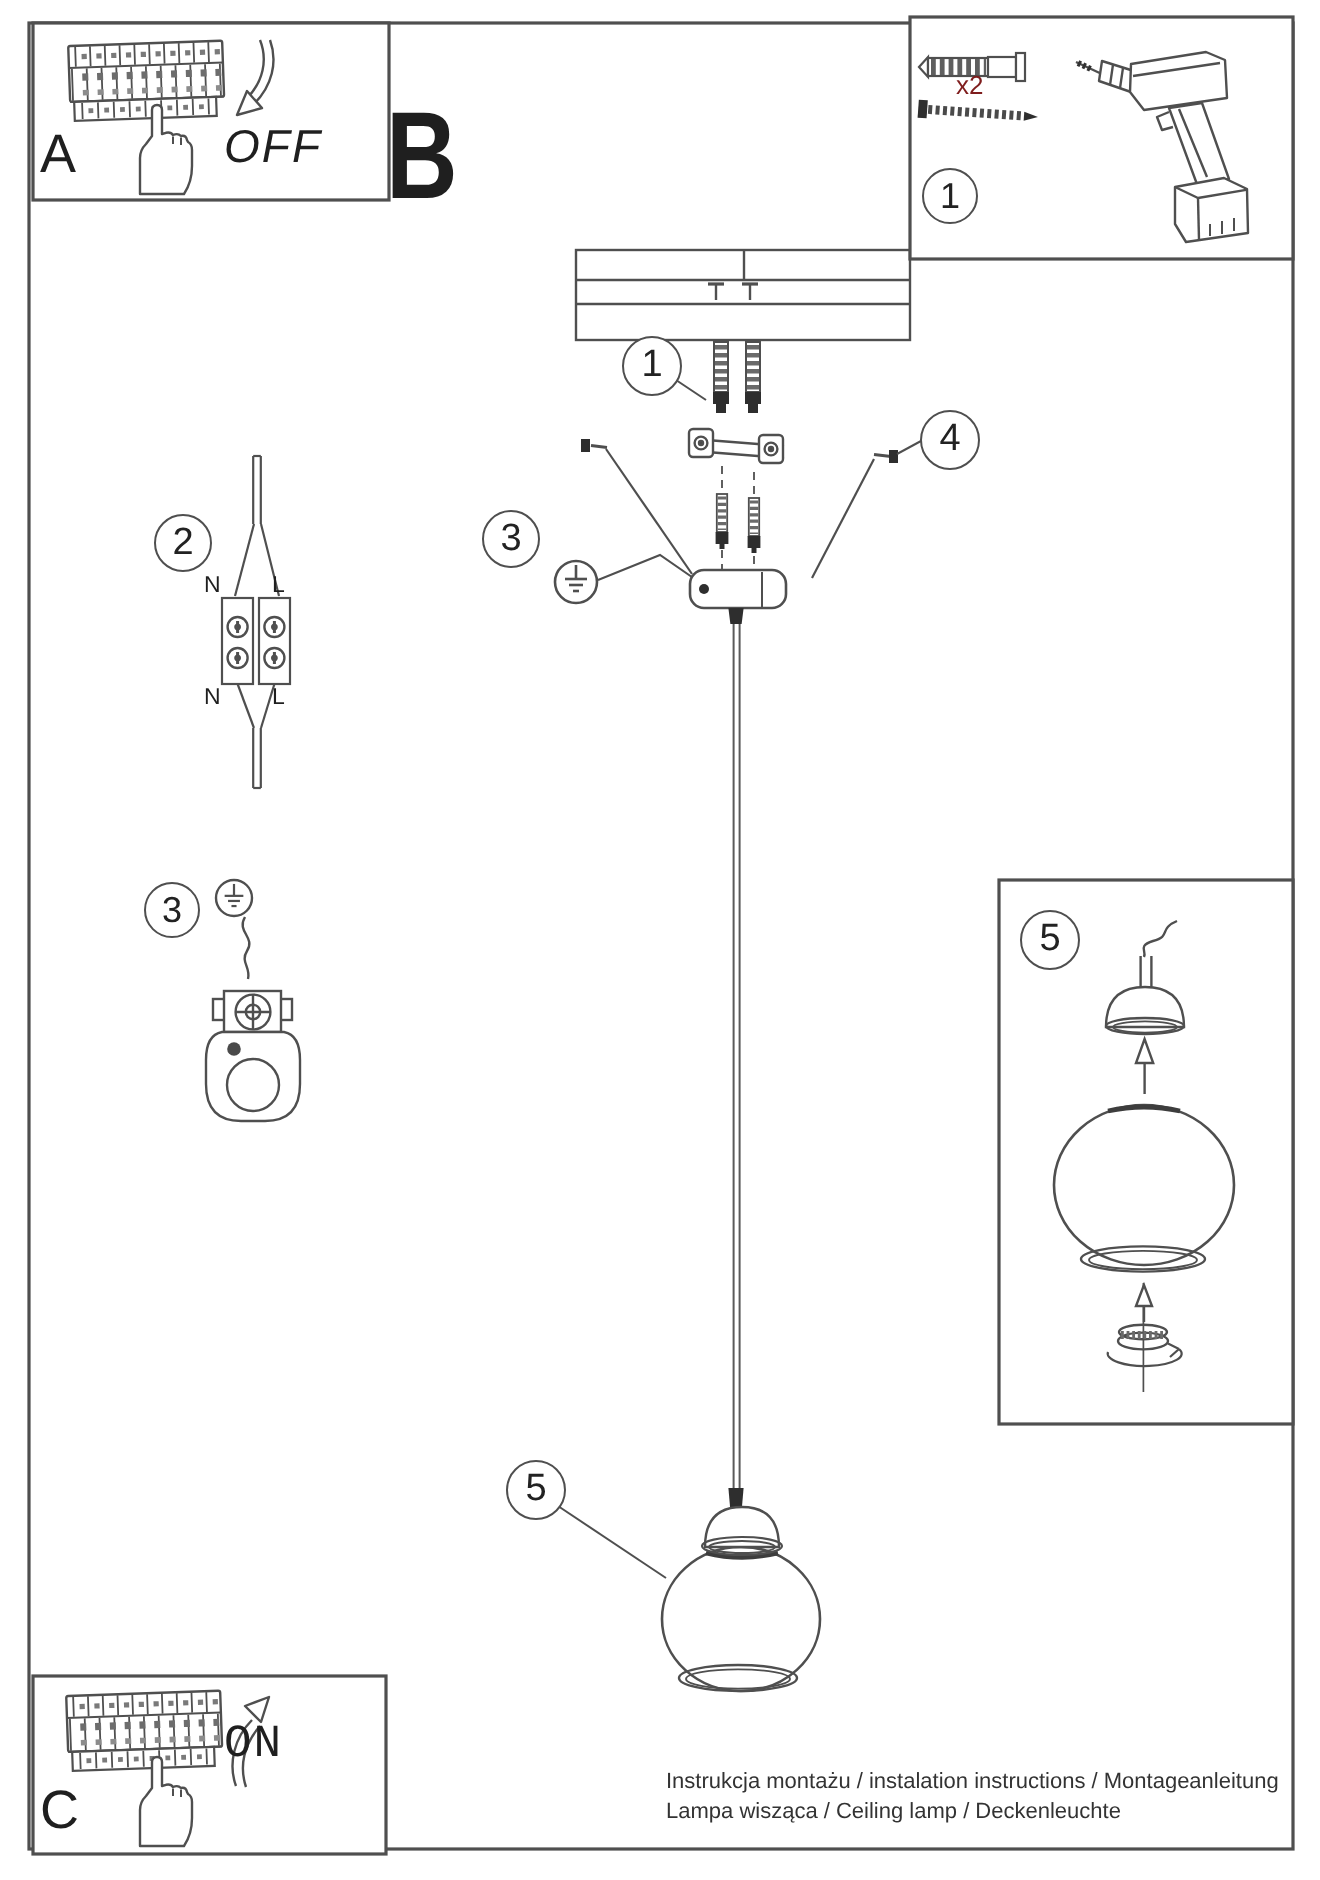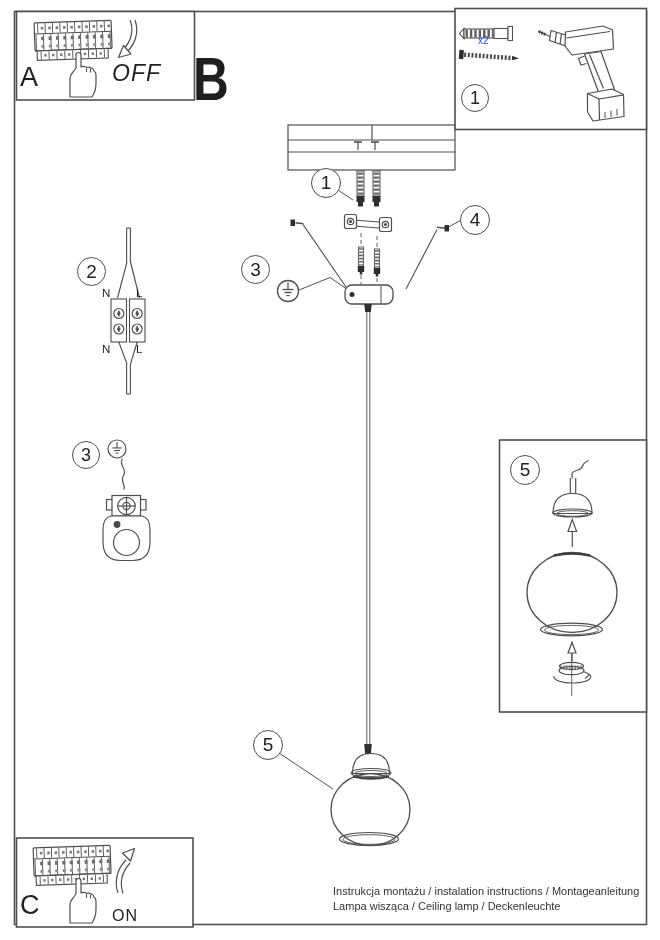--- a/index.html
+++ b/index.html
@@ -264,29 +264,29 @@
     <path d="M554,676 A18.5,6.2 0 1 0 589.5,674.5" stroke-width="1.1"></path>
     <path d="M589.5,674.5 L584,671.8 M589.5,674.5 L585,678.5" stroke-width="1.1"></path>
   </g>
 </svg>
 
 <div class="lbl" style="left:20px;top:64px;font-size:27px;">A</div>
 <div class="lbl" style="left:112px;top:62px;font-size:23px;letter-spacing:1px;font-style:italic;">OFF</div>
 
 <div class="lbl" style="left:193px;top:48px;font-size:62px;font-weight:bold;transform:scaleX(0.8);transform-origin:0 0;">B</div>
 
-<div class="lbl" style="left:478px;top:36px;font-size:10px;color:#1d4ed8;text-align:right;">x2</div>
+<div class="lbl" style="left:478px;top:36px;font-size:13px;color:#7f1d1d;text-align:right;">x2</div>
 
 <div class="lbl" style="left:102px;top:288px;font-size:11.5px;">N</div>
 <div class="lbl" style="left:136px;top:288px;font-size:11.5px;">L</div>
 <div class="lbl" style="left:102px;top:344px;font-size:11.5px;">N</div>
 <div class="lbl" style="left:136px;top:344px;font-size:11.5px;">L</div>
 
 <div class="lbl" style="left:20px;top:892px;font-size:27px;">C</div>
-<div class="lbl" style="left:112px;top:908px;font-size:16px;letter-spacing:1px;">ON</div>
+<div class="lbl" style="left:112px;top:861px;font-size:23px;letter-spacing:1px;font-family:Liberation Mono, monospace;">ON</div>
 
 <div class="lbl" style="left:333px;top:886px;font-size:11px;color:#333;">Instrukcja montażu / instalation instructions / Montageanleitung</div>
 <div class="lbl" style="left:333px;top:901px;font-size:11px;color:#333;">Lampa wisząca / Ceiling lamp / Deckenleuchte</div>
 
 <div class="badge" style="left:461px;top:84px;width:26px;height:26px;font-size:18px;">1</div>
 <div class="badge" style="left:311px;top:168px;width:28px;height:28px;">1</div>
 <div class="badge" style="left:460px;top:205px;width:28px;height:28px;">4</div>
 <div class="badge" style="left:241px;top:255px;width:27px;height:27px;">3</div>
 <div class="badge" style="left:77px;top:257px;width:27px;height:27px;">2</div>
 <div class="badge" style="left:72px;top:441px;width:26px;height:26px;font-size:18px;">3</div>

